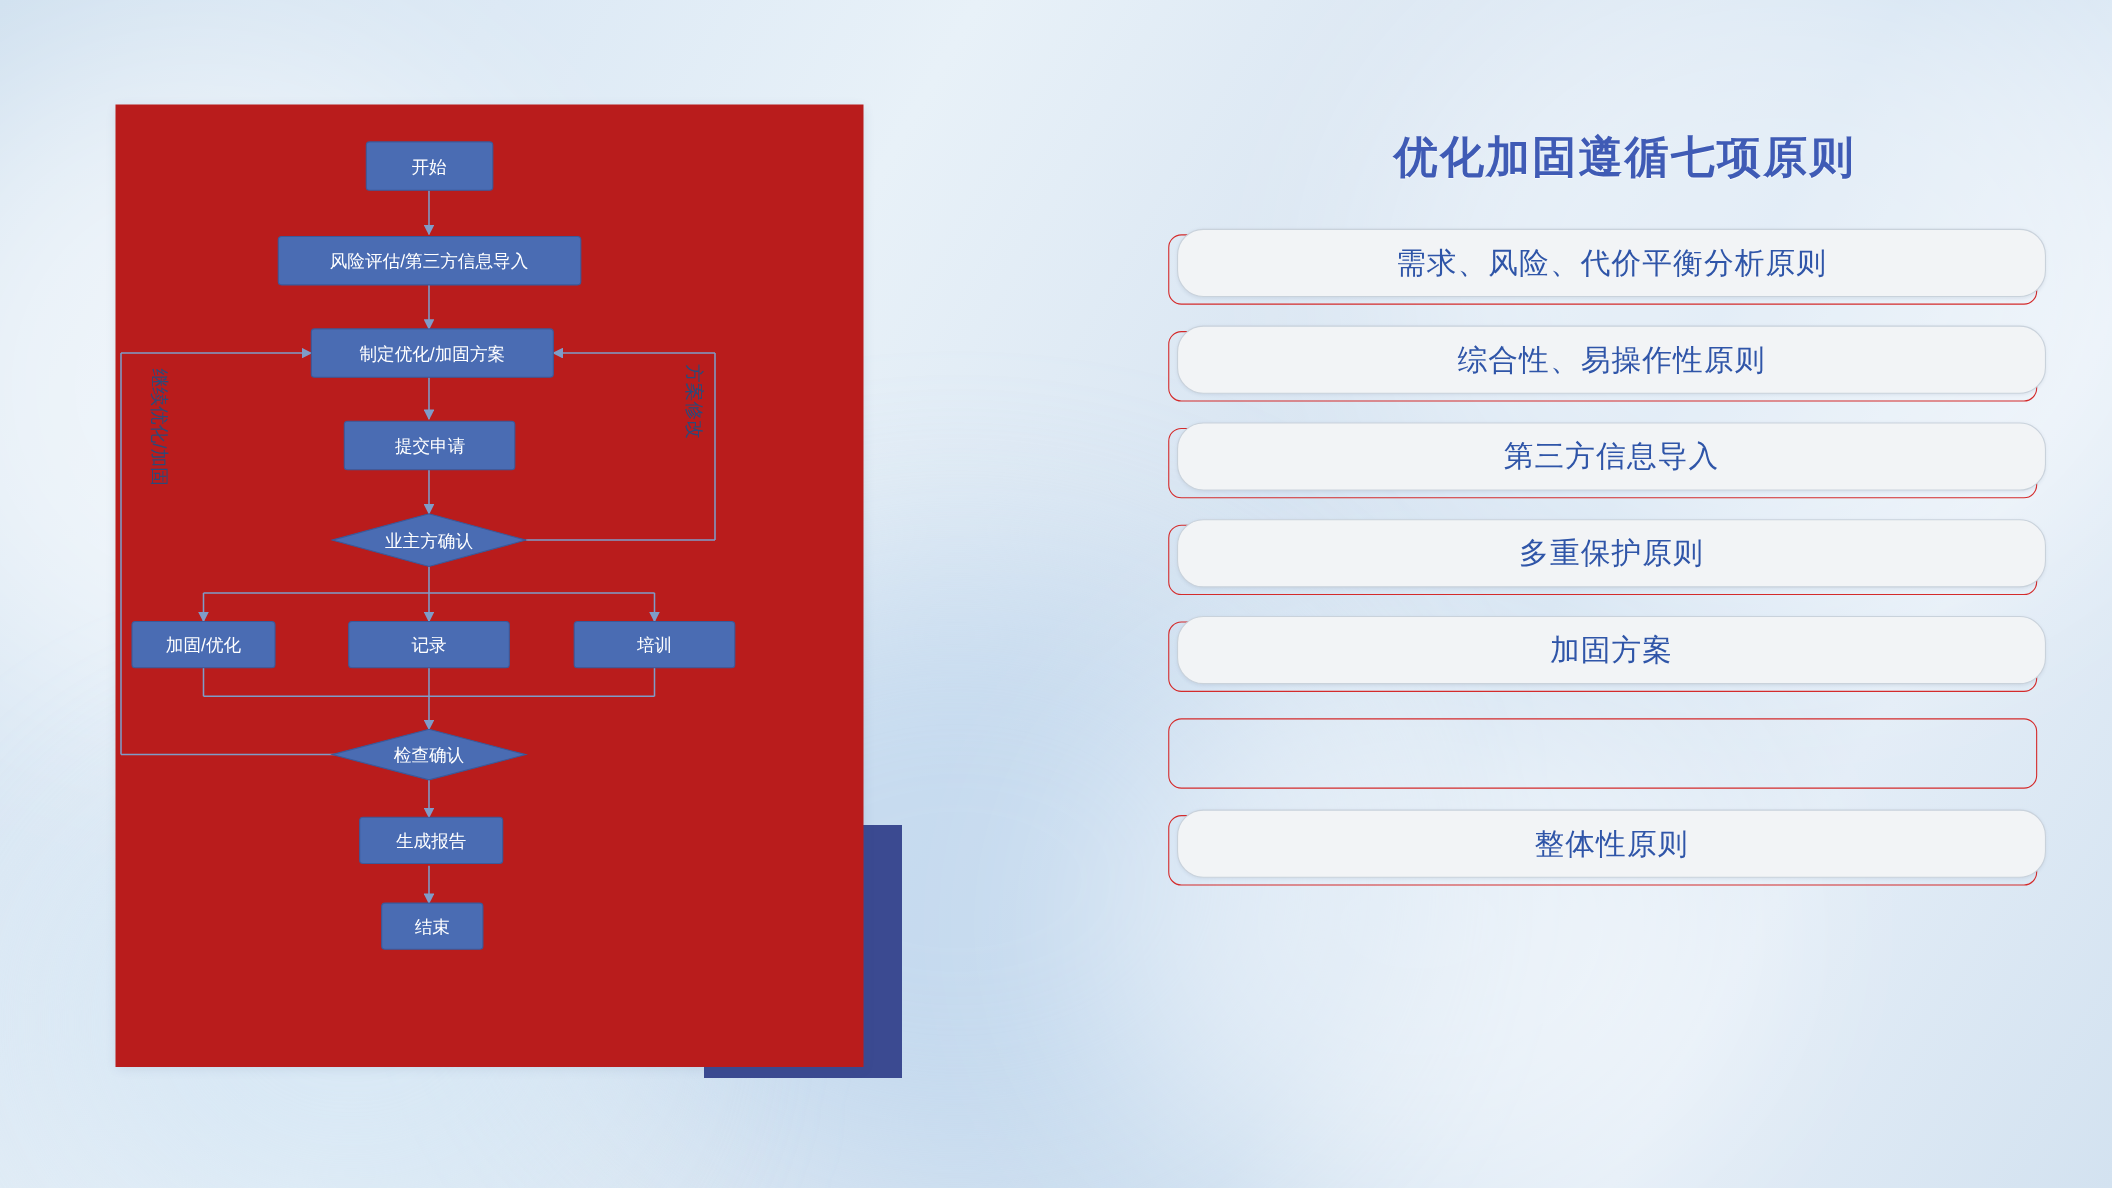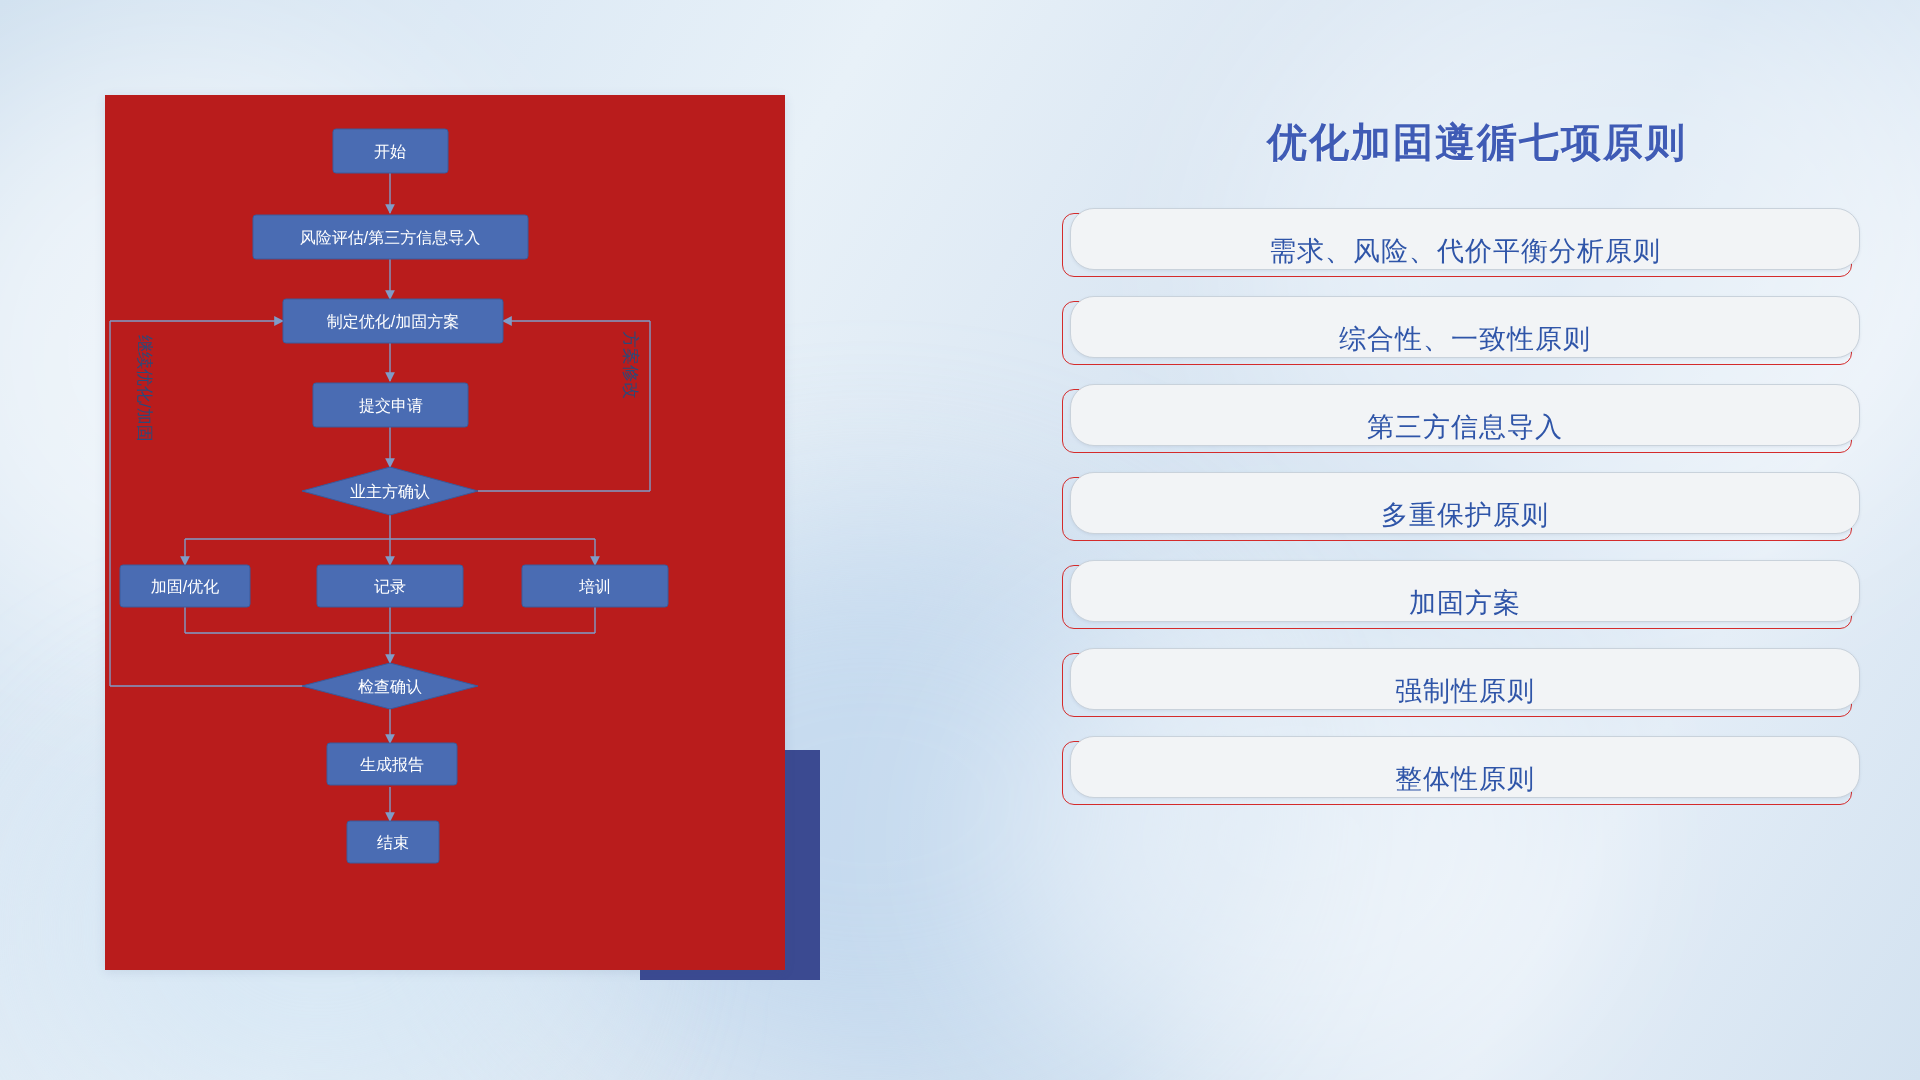--- a/index.html
+++ b/index.html
@@ -89,21 +89,21 @@
   }
   .principle-pill {
     position: absolute;
     left: 8px; top: 0;
     width: 790px; height: 62px;
     background: #f2f4f6;
     border: 1.4px solid #c9d2db;
     border-radius: 24px;
     box-sizing: border-box;
     display: flex;
-    align-items: flex-end;
+    align-items: center;
     justify-content: center;
     box-shadow: 0 1px 3px rgba(70,90,130,0.10);
   }
   .principle-label {
     font-size: 27px;
     color: #2f55a8;
     letter-spacing: 1px;
     white-space: nowrap;
   }
 </style>
@@ -206,21 +206,21 @@
   <div class="principle-list">
     <div class="principle-wrap">
       <div class="principle-accent"></div>
       <div class="principle-pill">
         <span class="principle-label">需求、风险、代价平衡分析原则</span>
       </div>
     </div>
     <div class="principle-wrap">
       <div class="principle-accent"></div>
       <div class="principle-pill">
-        <span class="principle-label">综合性、一致性原则</span>
+        <span class="principle-label">综合性、易操作性原则</span>
       </div>
     </div>
     <div class="principle-wrap">
       <div class="principle-accent"></div>
       <div class="principle-pill">
         <span class="principle-label">第三方信息导入</span>
       </div>
     </div>
     <div class="principle-wrap">
       <div class="principle-accent"></div>
@@ -229,23 +229,20 @@
       </div>
     </div>
     <div class="principle-wrap">
       <div class="principle-accent"></div>
       <div class="principle-pill">
         <span class="principle-label">加固方案</span>
       </div>
     </div>
     <div class="principle-wrap">
       <div class="principle-accent"></div>
-      <div class="principle-pill">
-        <span class="principle-label">强制性原则</span>
-      </div>
     </div>
     <div class="principle-wrap">
       <div class="principle-accent"></div>
       <div class="principle-pill">
         <span class="principle-label">整体性原则</span>
       </div>
     </div>
   </div>
 </div>
 

